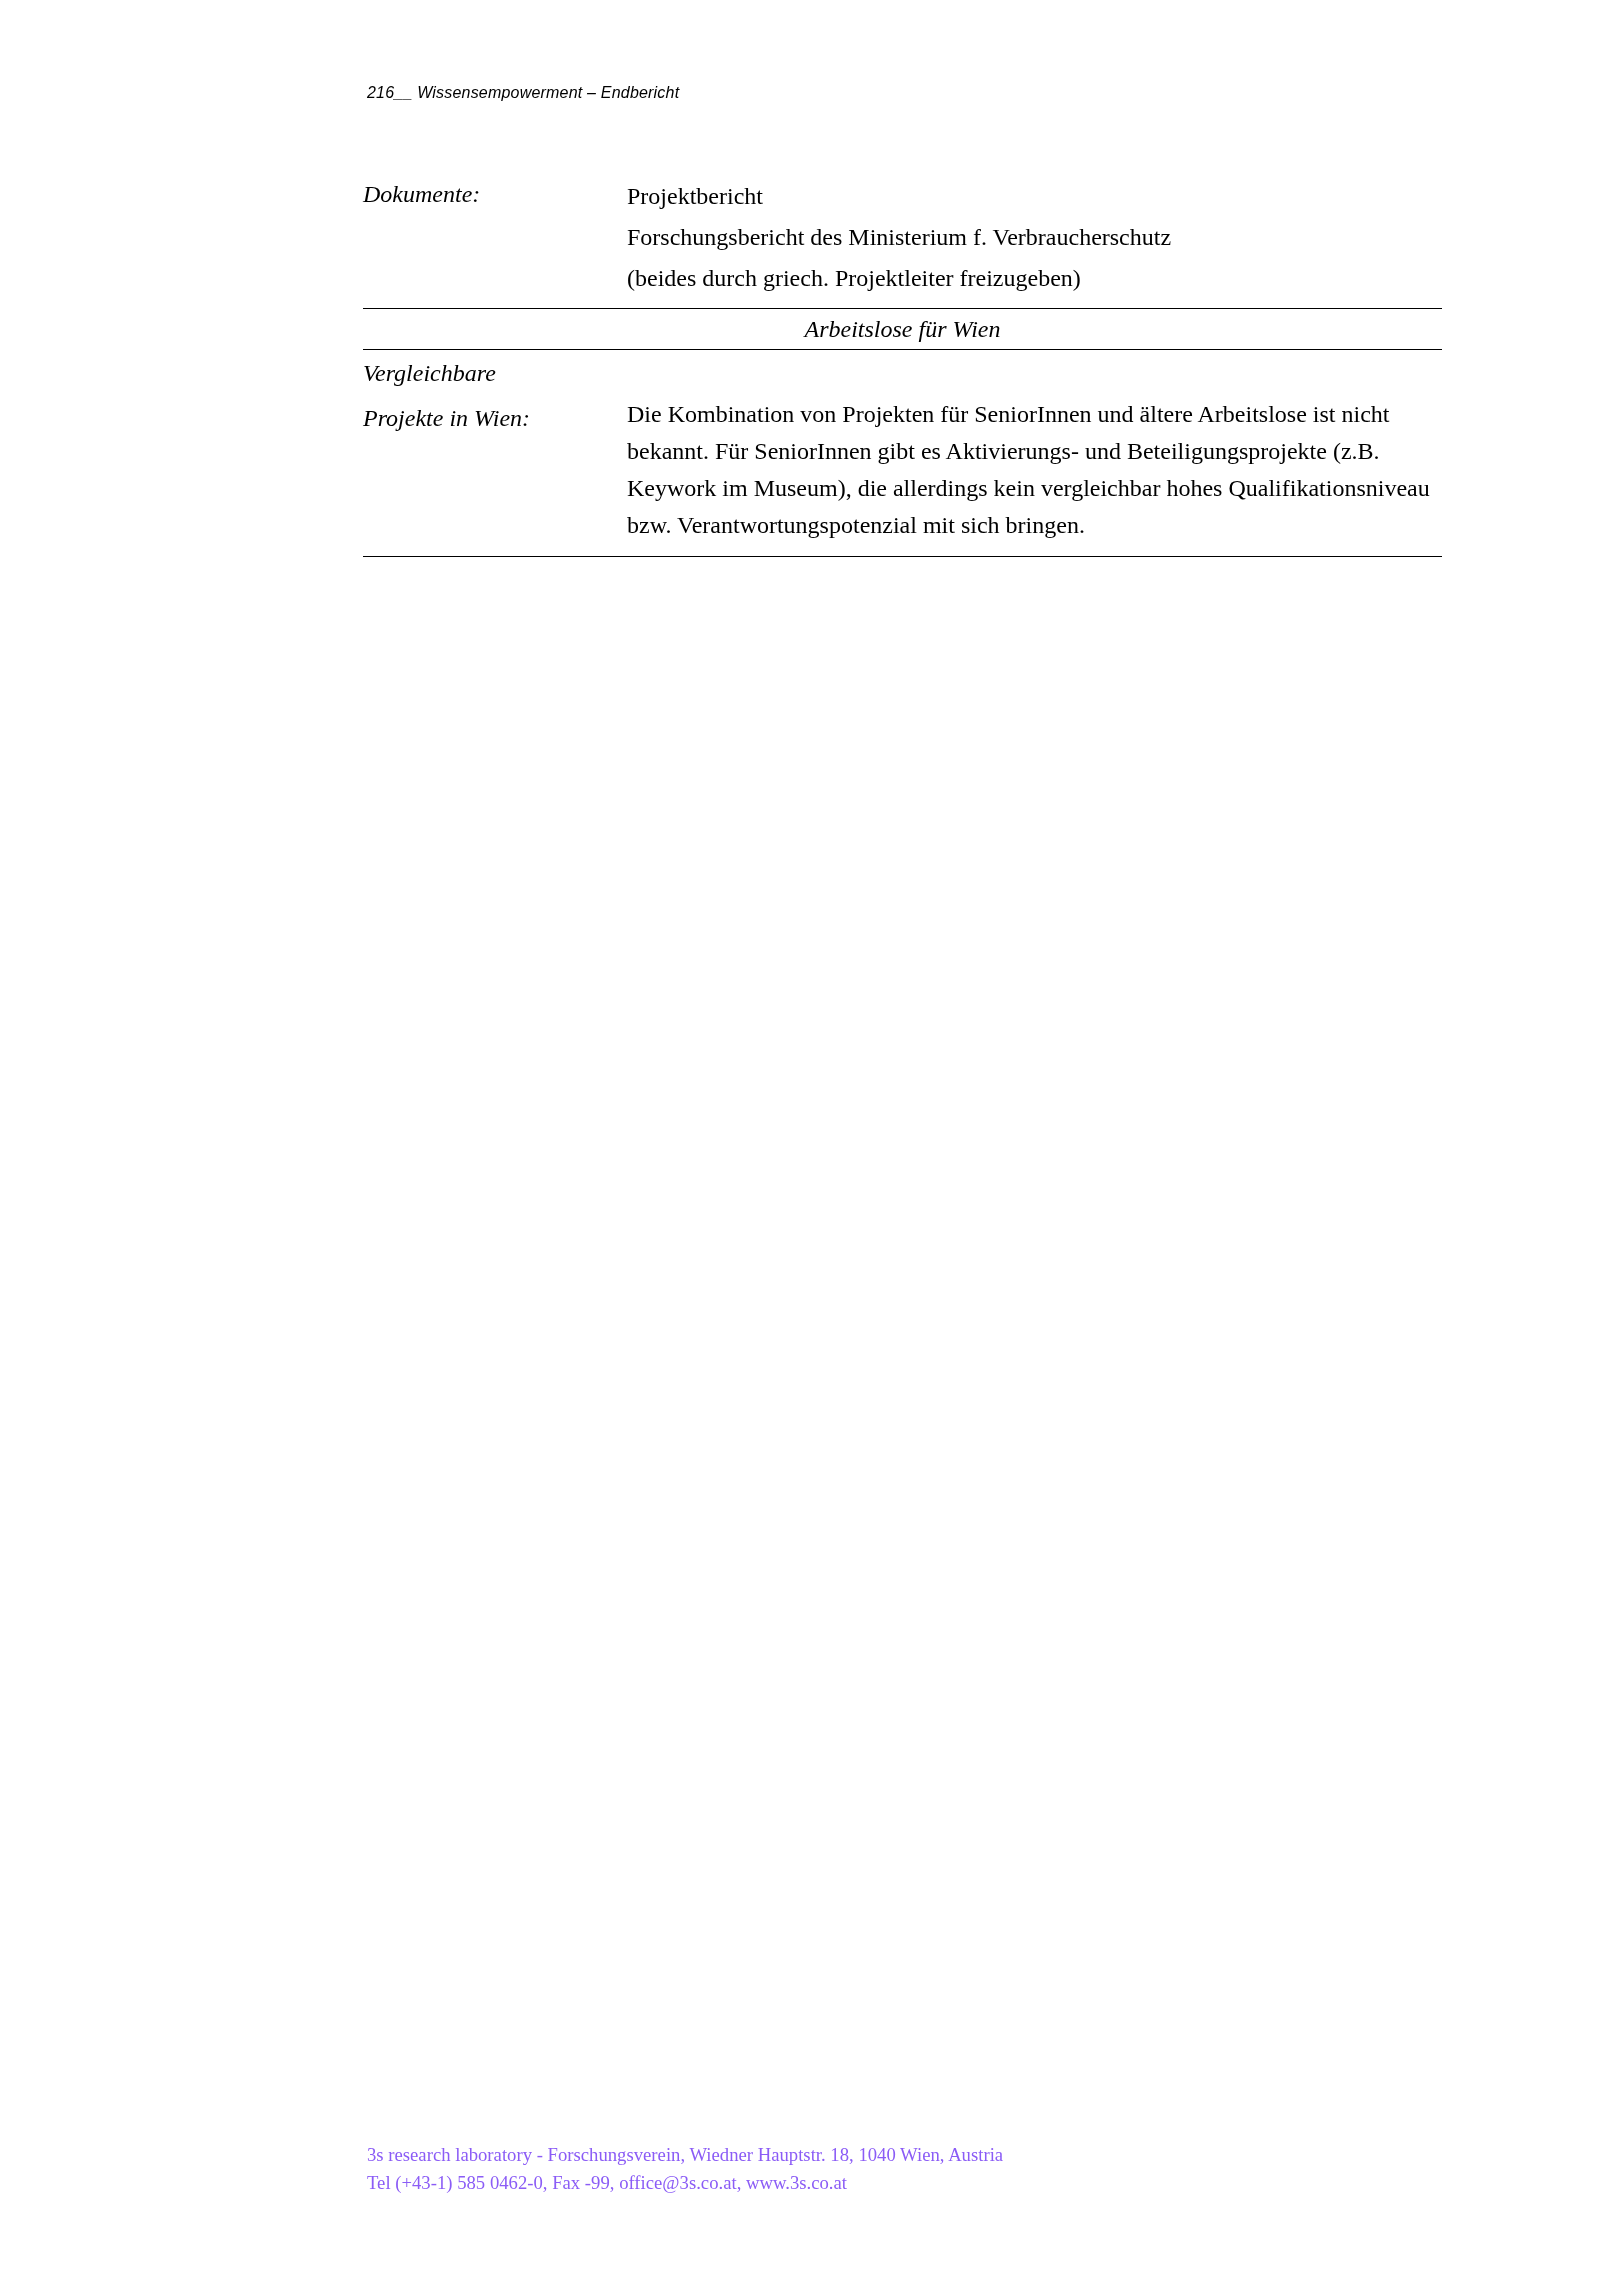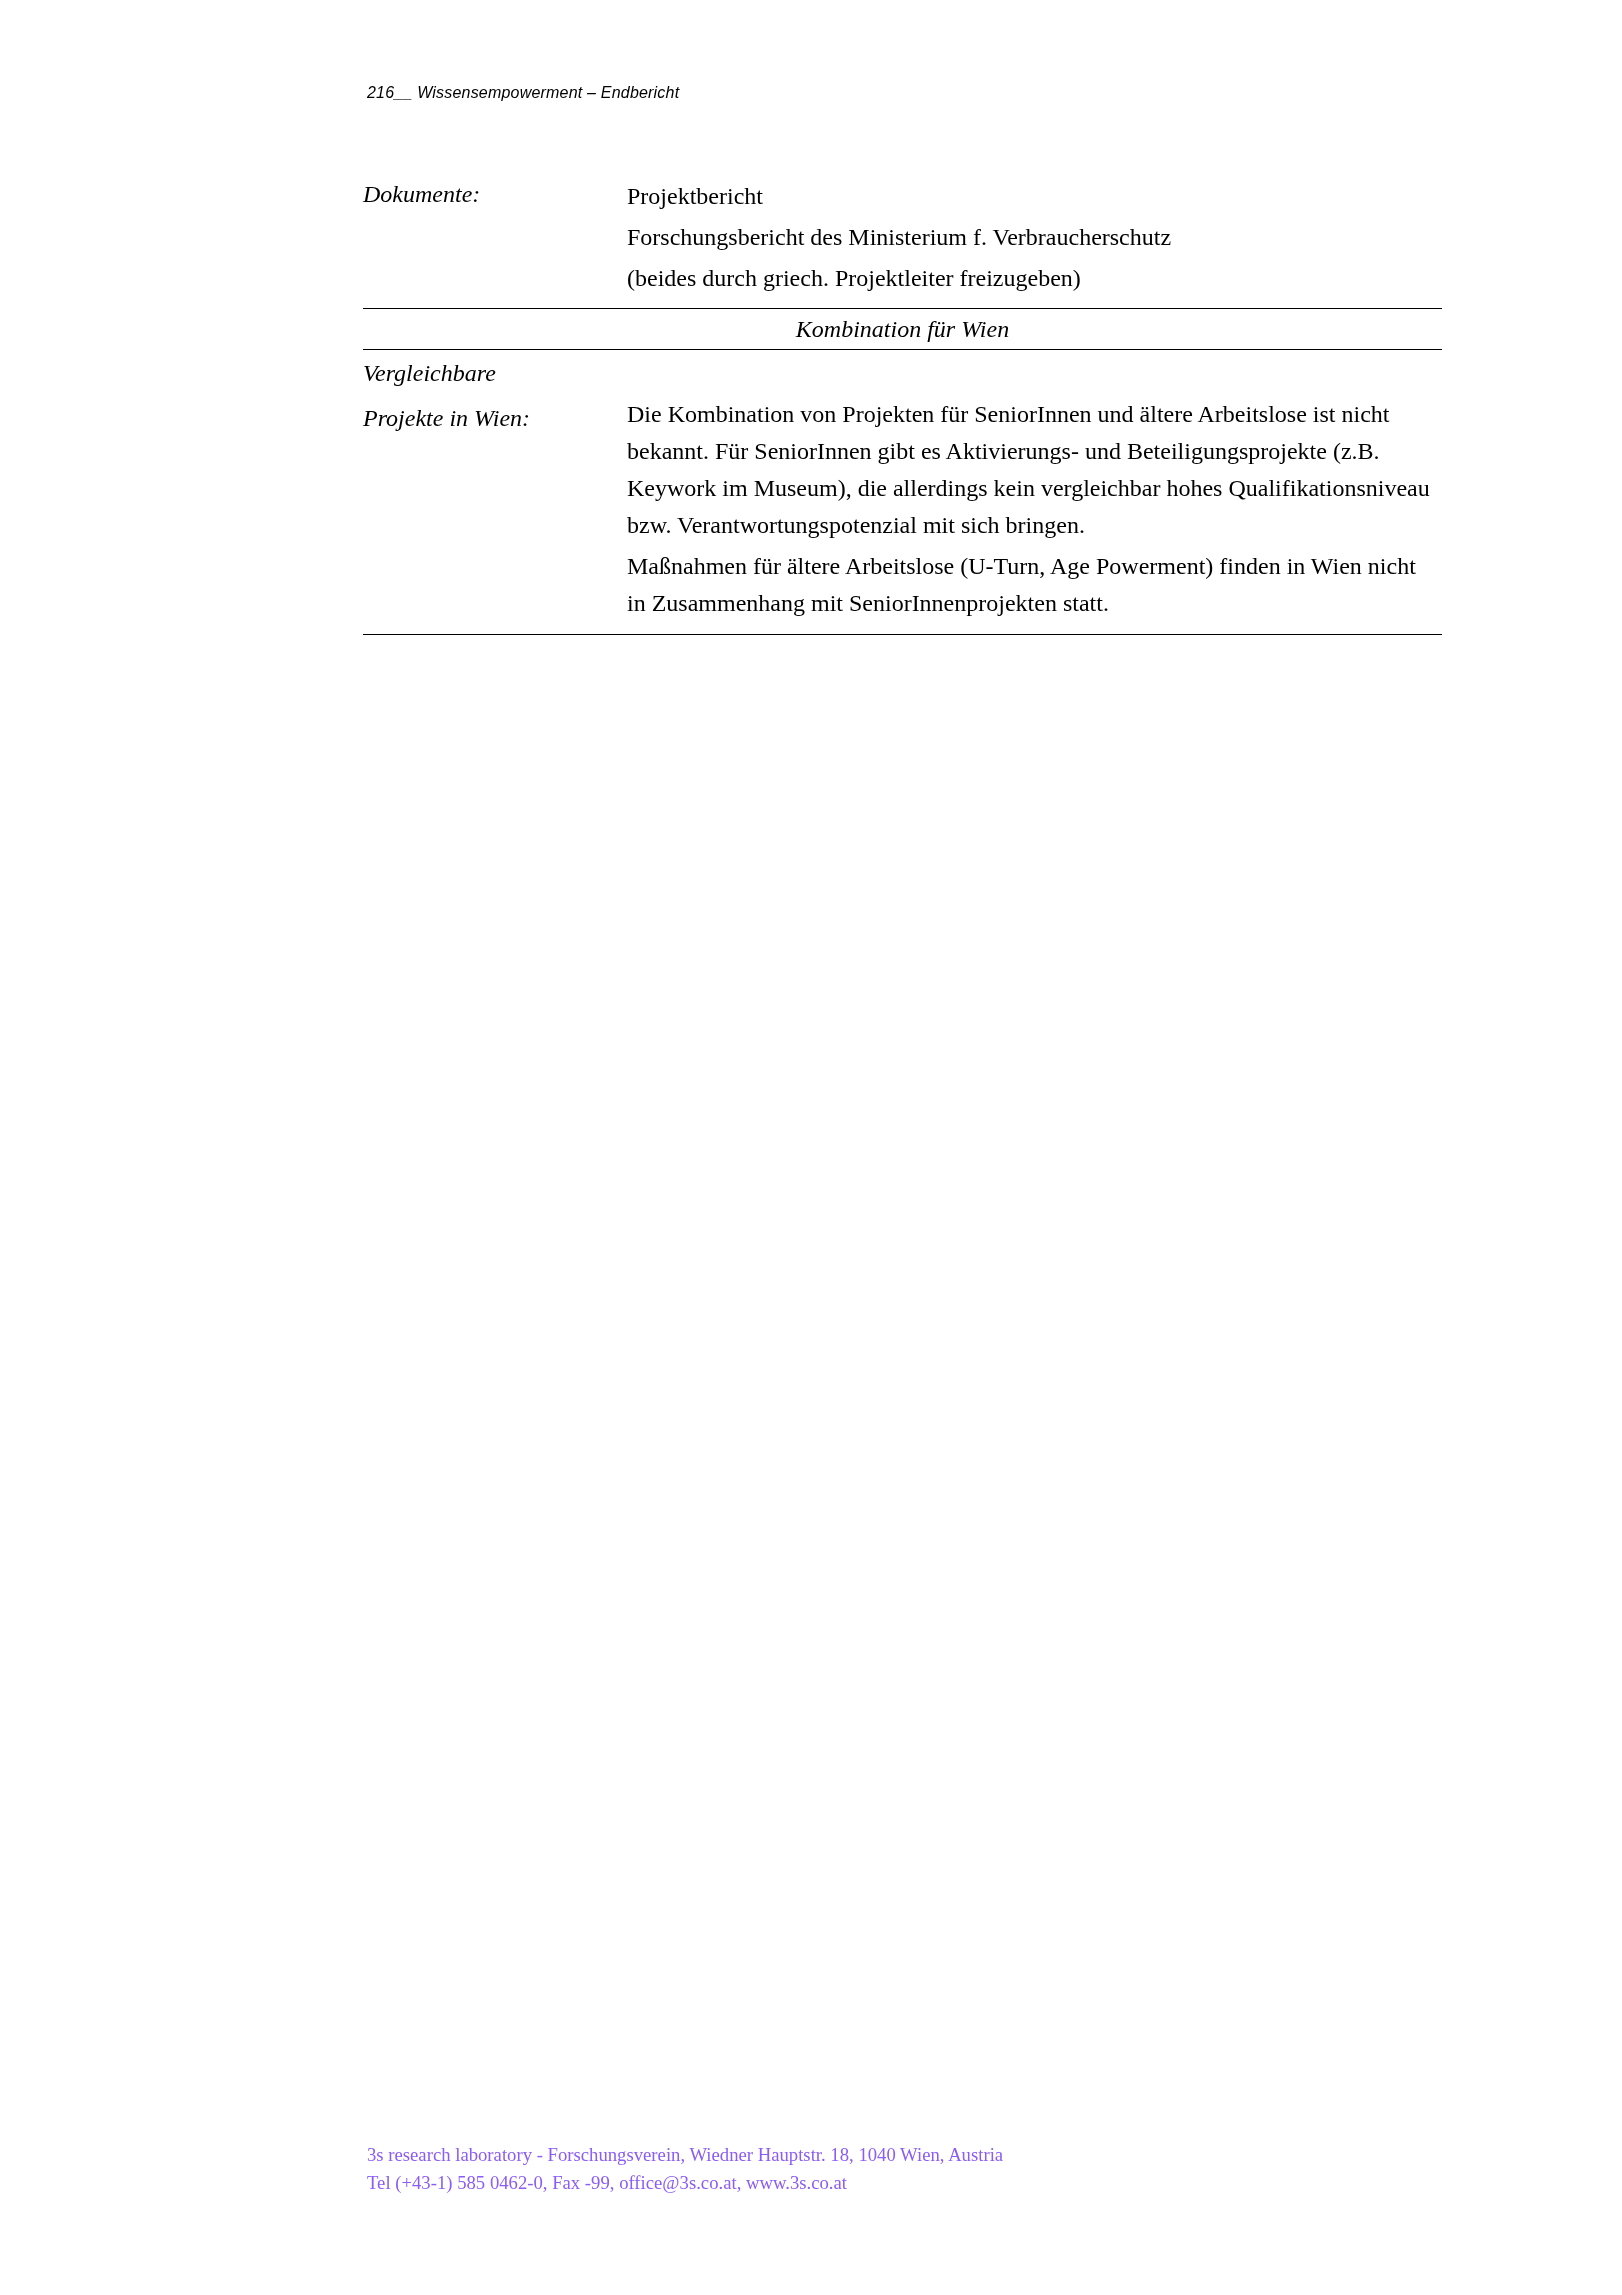--- a/index.html
+++ b/index.html
@@ -140,32 +140,31 @@
       <div class="label-cell">Dokumente:</div>
       <div class="value-cell">
         <p>Projektbericht</p>
         <p>Forschungsbericht des Ministerium f. Verbraucherschutz</p>
         <p>(beides durch griech. Projektleiter freizugeben)</p>
       </div>
     </div>
 
     <div class="rule"></div>
 
-    <div class="band-title">Kombination für Wien</div>
+    <div class="band-title">Arbeitslose für Wien</div>
 
     <div class="rule"></div>
 
     <div class="row row-projects">
       <div class="label-stack">
         <div class="l1">Vergleichbare</div>
         <div class="l2">Projekte in Wien:</div>
       </div>
       <div class="value-cell value-indent">
         <p>Die Kombination von Projekten für SeniorInnen und ältere Arbeitslose ist nicht bekannt. Für SeniorInnen gibt es Aktivierungs- und Beteiligungsprojekte (z.B. Keywork im Museum), die allerdings kein vergleichbar hohes Qualifikationsniveau bzw. Verantwortungspotenzial mit sich bringen.</p>
-        <p>Maßnahmen für ältere Arbeitslose (U-Turn, Age Powerment) finden in Wien nicht in Zusammenhang mit SeniorInnenprojekten statt.</p>
       </div>
     </div>
 
     <div class="rule-thick"></div>
 
   </div>
 
   <div class="footer">
     <p>3s research laboratory - Forschungsverein, Wiedner Hauptstr. 18, 1040 Wien, Austria</p>
     <p>Tel (+43-1) 585 0462-0, Fax -99, office@3s.co.at, www.3s.co.at</p>

